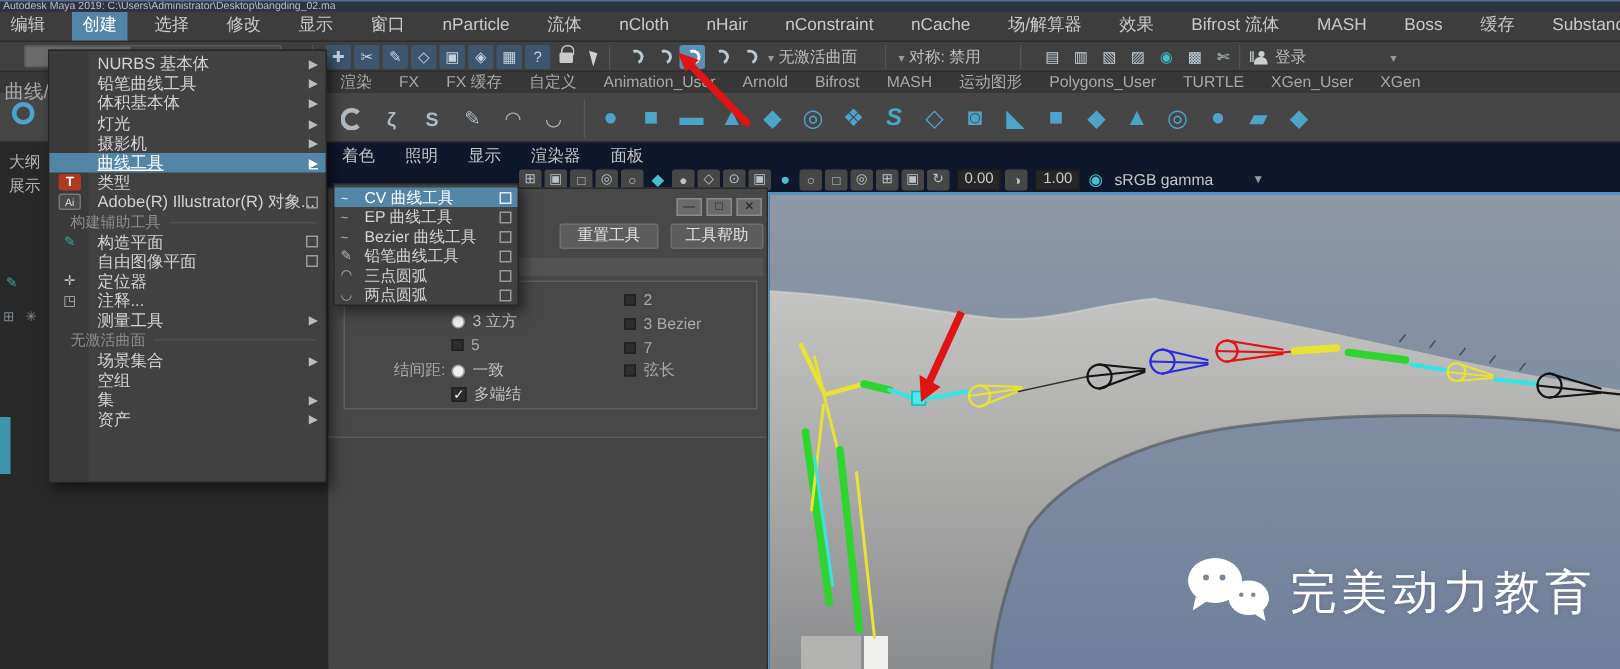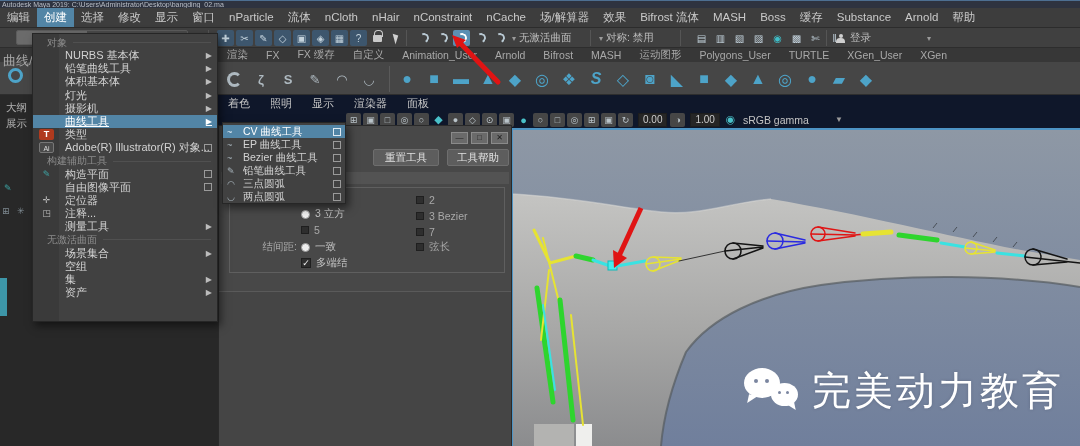--- a/index.html
+++ b/index.html
@@ -6,21 +6,21 @@
   html,body { background:#222; }
   #app { position:relative; width:1080px; height:446px; overflow:hidden; background:#3a3a3a; }
 
   
   #titlebar { position:absolute; left:0; top:0; width:1080px; height:8px; background:#2e3340;
               border-top:1px solid #4d6f92; color:#b9bec6; font-size:7px; line-height:7px; padding-left:2px;
               white-space:nowrap; overflow:hidden; }
 
   
   #menubar { position:absolute; left:0; top:8px; width:1080px; height:20px; background:#3d3d3d;
-             border-bottom:1px solid #2c2c2c; display:flex; align-items:center; }
+             border-bottom:1px solid #2c2c2c; display:flex; align-items:center;gap:11px; }
   #menubar .mi { color:#c9c9c9; font-size:11.5px; line-height:19px; padding:0 7px; white-space:nowrap; }
   #menubar .mi.active { background:#5285a6; color:#ffffff; }
 
   
   #statusline { position:absolute; left:0; top:28px; width:1080px; height:20px; background:#404040;
                 border-bottom:1px solid #2d2d2d; }
   .sl-abs { position:absolute; top:0; height:20px; display:flex; align-items:center; }
   .menuset { position:absolute; left:16px; top:2px; width:172px; height:15px; background:#4a4a4a;
              border:1px solid #5c5c5c; border-radius:2px; overflow:hidden; }
   .menuset .block { position:absolute; left:0; top:0; width:70px; height:13px; background:#6b6b6b; }
@@ -91,21 +91,21 @@
   
   #watermark { position:absolute; right:16px; bottom:28px; display:flex; align-items:center; z-index:30; }
   .wc { position:relative; width:56px; height:46px; margin-right:12px; }
   .wc .b1 { position:absolute; left:0; top:0; width:36px; height:30px; background:#fff; border-radius:50%; }
   .wc .b1::after { content:""; position:absolute; left:4px; bottom:-6px; width:0; height:0;
                    border-top:9px solid #fff; border-right:9px solid transparent; transform:rotate(12deg); }
   .wc .b2 { position:absolute; left:27px; top:15px; width:27px; height:23px; background:#fff; border-radius:50%; }
   .wc .b2::after { content:""; position:absolute; right:3px; bottom:-5px; width:0; height:0;
                    border-top:8px solid #fff; border-left:8px solid transparent; transform:rotate(-12deg); }
   .wc .eye { position:absolute; width:4px; height:4px; border-radius:50%; background:#7b86a0; }
-  #wmtext { color:#ffffff; font-size:39px; letter-spacing:3px; white-space:nowrap;
+  #wmtext { color:#ffffff; font-size:31px; letter-spacing:3px; white-space:nowrap;
             text-shadow:0 0 3px rgba(60,70,90,.35); }
 
   
   #toolwin { position:absolute; left:218px; top:125px; width:294px; height:321px; background:#484848;
              border:1px solid #2a2a2a; z-index:40; }
   #toolwin .winbtn { position:absolute; top:6px; width:17px; height:12px; background:#6a6a6a; border:1px solid #8a8a8a;
              color:#1d1d1d; font-size:8px; line-height:10px; text-align:center; }
   #toolwin .tbtn { position:absolute; top:23px; height:17px; background:#5d5d5d; border:1px solid #6e6e6e;
              border-radius:2px; color:#e2e2e2; font-size:10.5px; text-align:center; line-height:15px; }
   #toolwin .sectionbar { position:absolute; left:2px; top:46px; width:288px; height:12px; background:#535353; }
@@ -489,21 +489,20 @@
     <div class="optrow" style="left:82px;top:131px;">
       <span class="chk">✓</span>
       <span class="optlabel">多端结</span>
     </div>
     <div class="hdiv"></div>
     <div class="lowerarea"></div>
   </div>
 
   <div id="createmenu">
     <div class="gutter"></div>
-    <div class="mhdr">对象</div>
     <div class="mrow">
       <span class="lbl">NURBS 基本体</span>
         <span class="sub">▶</span>
     </div>
     <div class="mrow">
       <span class="lbl">铅笔曲线工具</span>
         <span class="sub">▶</span>
     </div>
     <div class="mrow">
       <span class="lbl">体积基本体</span>

